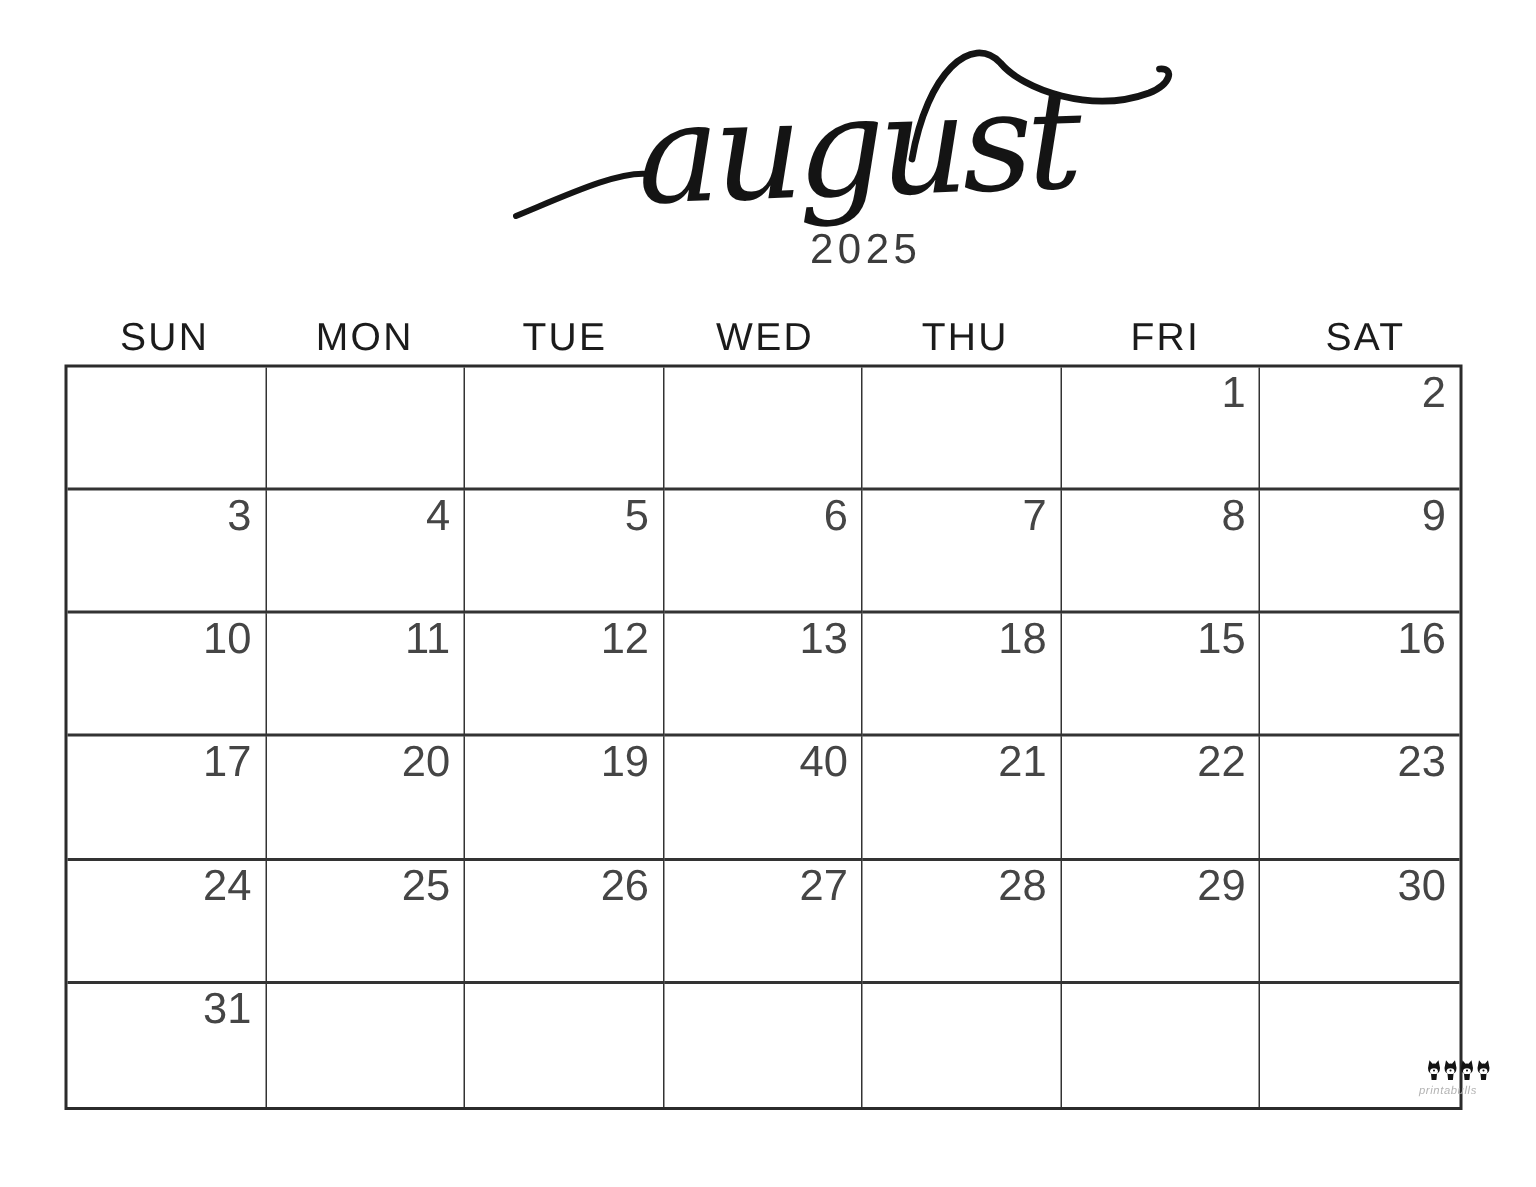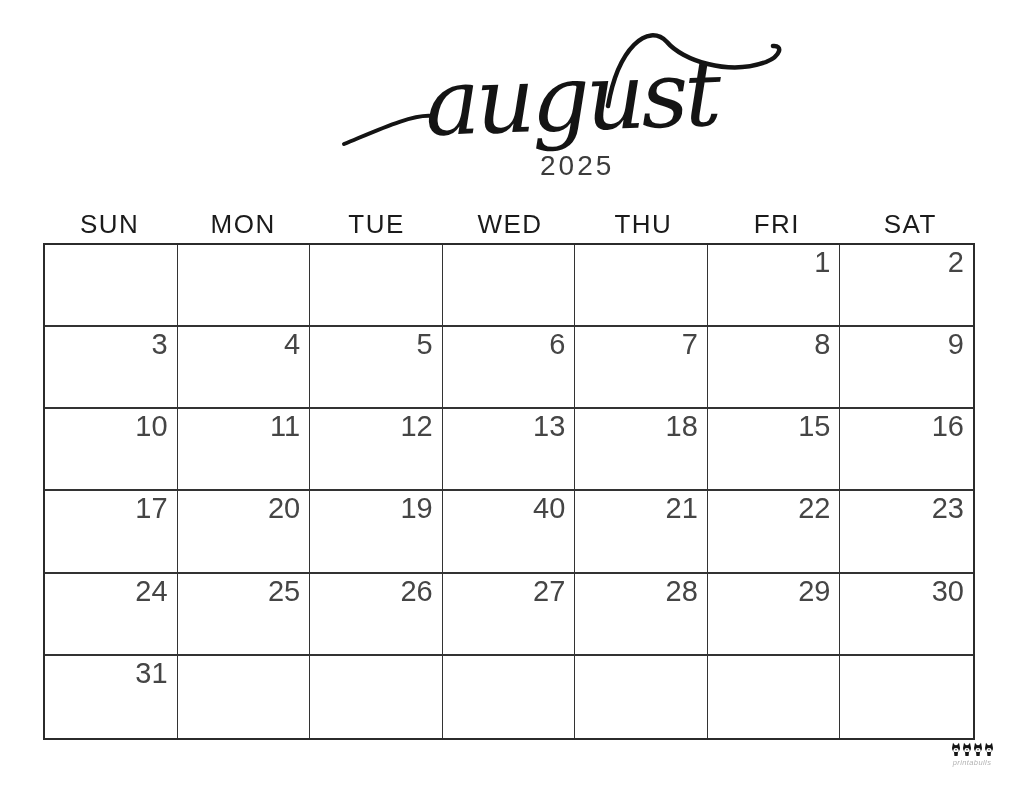--- a/index.html
+++ b/index.html
@@ -99,23 +99,22 @@
     font-size: 29px;
     font-weight: 300;
     color: #454545;
     line-height: 1.1;
   }
 
   
   .watermark {
     position: absolute;
     left: 946px;
-    top: 742px;
+    top: 706px;
     width: 52px;
-    text-align: center;
     font-style: italic;
   }
   .watermark-logo { display: block; margin: 0 auto; }
   .watermark-text {
     display: block;
     font-size: 7.5px;
     letter-spacing: 0.4px;
     color: #b3b3b3;
     margin-top: 1px;
   }

